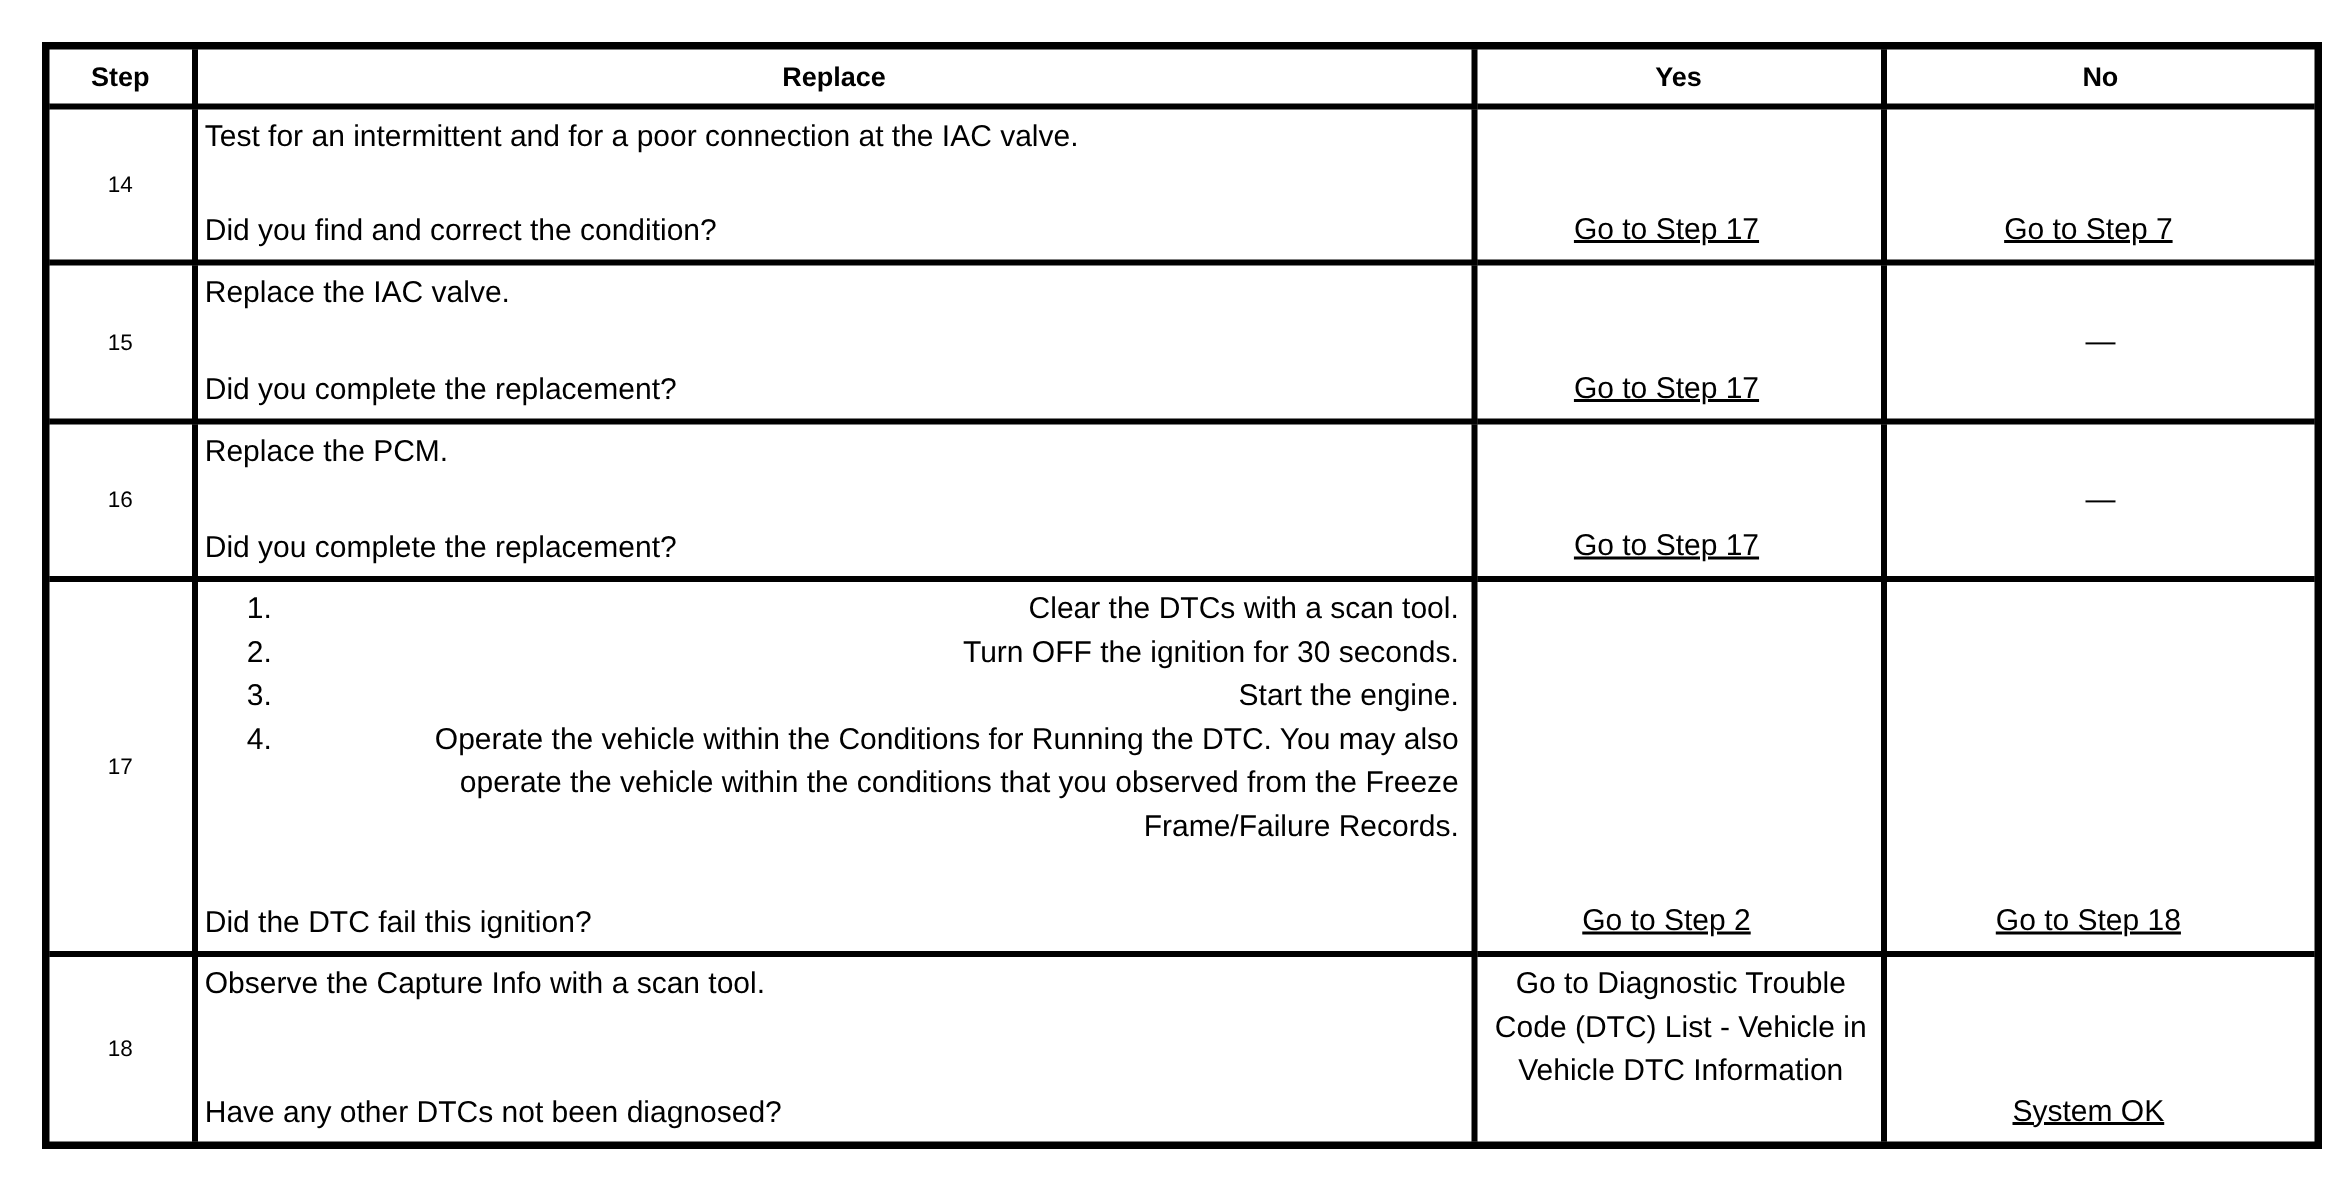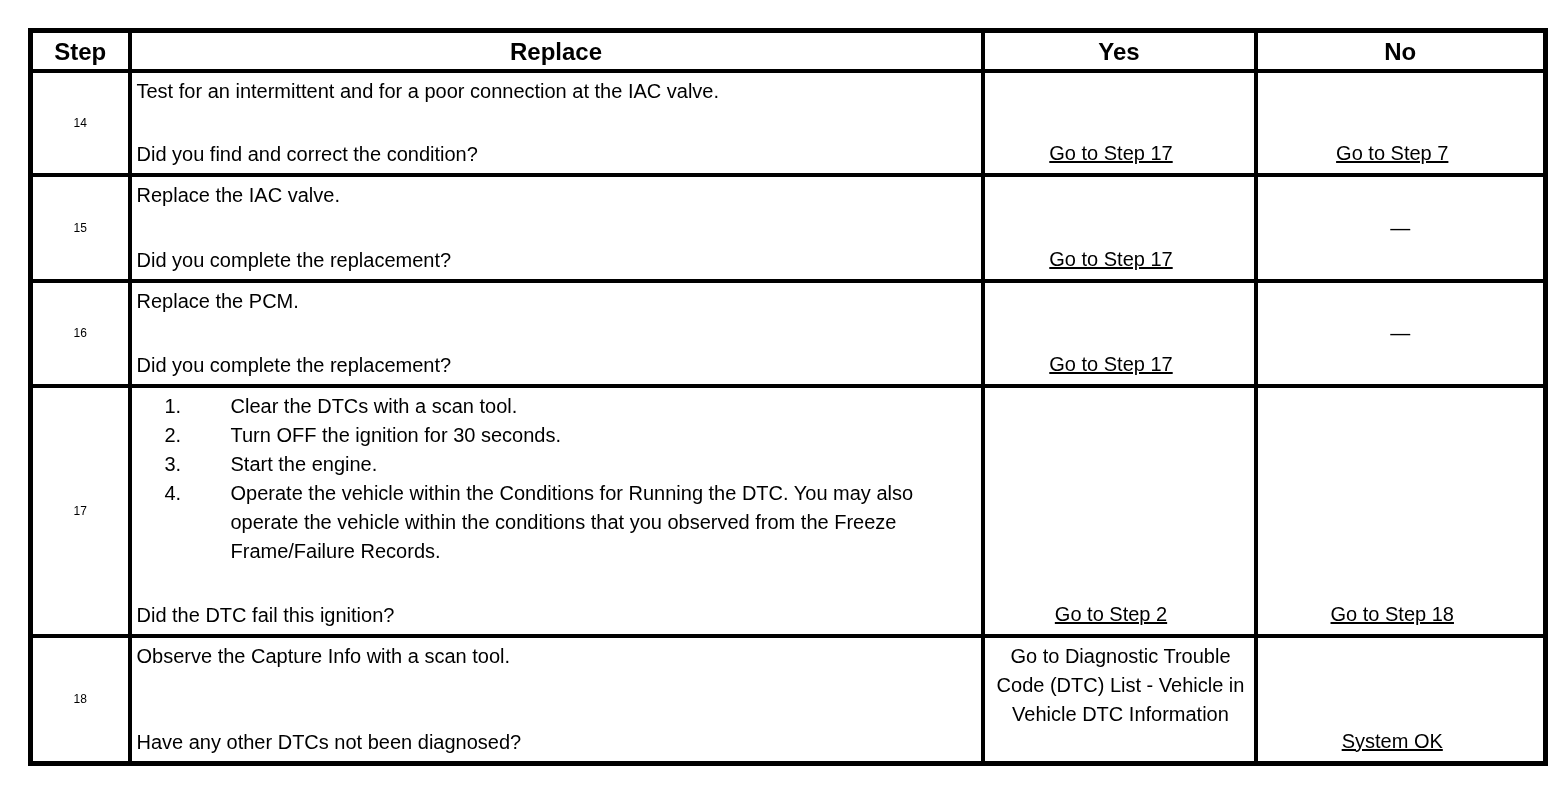--- a/index.html
+++ b/index.html
@@ -31,28 +31,28 @@
   col.c-yes { width: 273px; }
   col.c-no { width: 290px; }
   th, td {
     border: 4px solid #000;
     padding: 0;
     overflow: hidden;
   }
   th {
     height: 36px;
     font-weight: bold;
-    font-size: 24px;
+    font-size: 18px;
     text-align: center;
     vertical-align: middle;
   }
   td.step-cell {
     text-align: center;
     vertical-align: middle;
-    font-size: 12px;
+    font-size: 15px;
   }
   td.action-cell {
     vertical-align: top;
     position: relative;
     text-align: left;
   }
   .action-top {
     padding: 4px 24px 0 5px;
   }
   .question {
@@ -92,20 +92,21 @@
   ol.steps li {
     display: flex;
   }
   ol.steps .num {
     flex: 0 0 99px;
     box-sizing: border-box;
     padding-left: 33px;
   }
   ol.steps .li-text {
     flex: 1 1 auto;
+    text-align: right;
   }
   tr.r-14 { height: 104px; }
   tr.r-15 { height: 106px; }
   tr.r-16 { height: 105px; }
   tr.r-17 { height: 250px; }
   tr.r-18 { height: 127px; }
 </style>
 </head>
 <body>
 

